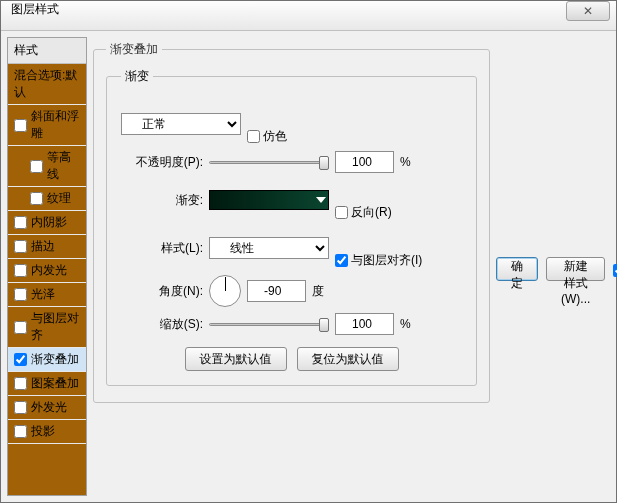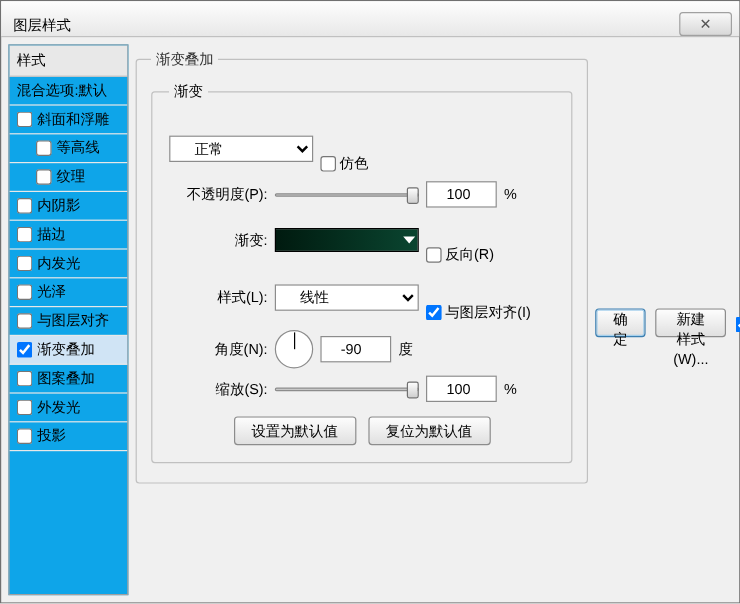--- a/index.html
+++ b/index.html
@@ -1,22 +1,22 @@
 <!DOCTYPE html>
 <html><head>
 <meta charset="utf-8">
 <style>
 * { box-sizing: border-box; margin: 0; padding: 0; font-family: "Microsoft YaHei", SimSun, Arial, sans-serif; font-size: 12px; }
 body { background: #fff; }
 .dialog { width: 617px; height: 503px; border: 1px solid #707070; background: #f0f0f0; }
-.titlebar { height: 30px; background: linear-gradient(#fdfdfd, #e8e8e8); border-bottom: 1px solid #c0c0c0; display: flex; align-items: flex-end; padding: 0 6px; }
+.titlebar { height: 30px; background: linear-gradient(#fdfdfd, #e8e8e8); border-bottom: 1px solid #c0c0c0; display: flex; align-items: flex-start; padding: 0 6px; }
 .titlebar .title { flex: 1; color: #000; padding-left: 4px; }
 .titlebar .close { width: 44px; height: 20px; border: 1px solid #a0a0a0; border-radius: 3px; background: linear-gradient(#f8f8f8,#d8d8d8); display: flex; align-items: center; justify-content: center; color: #555; cursor: pointer; }
 .content { display: flex; height: calc(100% - 30px); padding: 6px; gap: 6px; }
-.left-panel { width: 100px; border: 1px solid #a0a0a0; background: #0ea5e9; }
+.left-panel { width: 80px; border: 1px solid #a0a0a0; background: #a16207; }
 .left-panel .hdr { background: #e8e8e8; padding: 4px 6px; border-bottom: 1px solid #c0c0c0; }
 .left-panel .row { padding: 3px 6px; display: flex; align-items: center; gap: 4px; border-bottom: 1px solid #e8e8e8; cursor: pointer; }
 .left-panel .row.sub { padding-left: 22px; }
 .left-panel .row.sel { background: #d0e4f5; }
 .left-panel input[type=checkbox] { width: 13px; height: 13px; }
 .middle { flex: 1; position: relative; }
 fieldset.group { border: 1px solid #c0c0c0; border-radius: 3px; padding: 10px 12px 16px 12px; margin-top: 4px; }
 fieldset.group > legend { padding: 0 4px; color: #333; }
 fieldset.inner { border: 1px solid #c0c0c0; border-radius: 3px; padding: 12px 14px 14px 14px; }
 fieldset.inner > legend { padding: 0 4px; }

